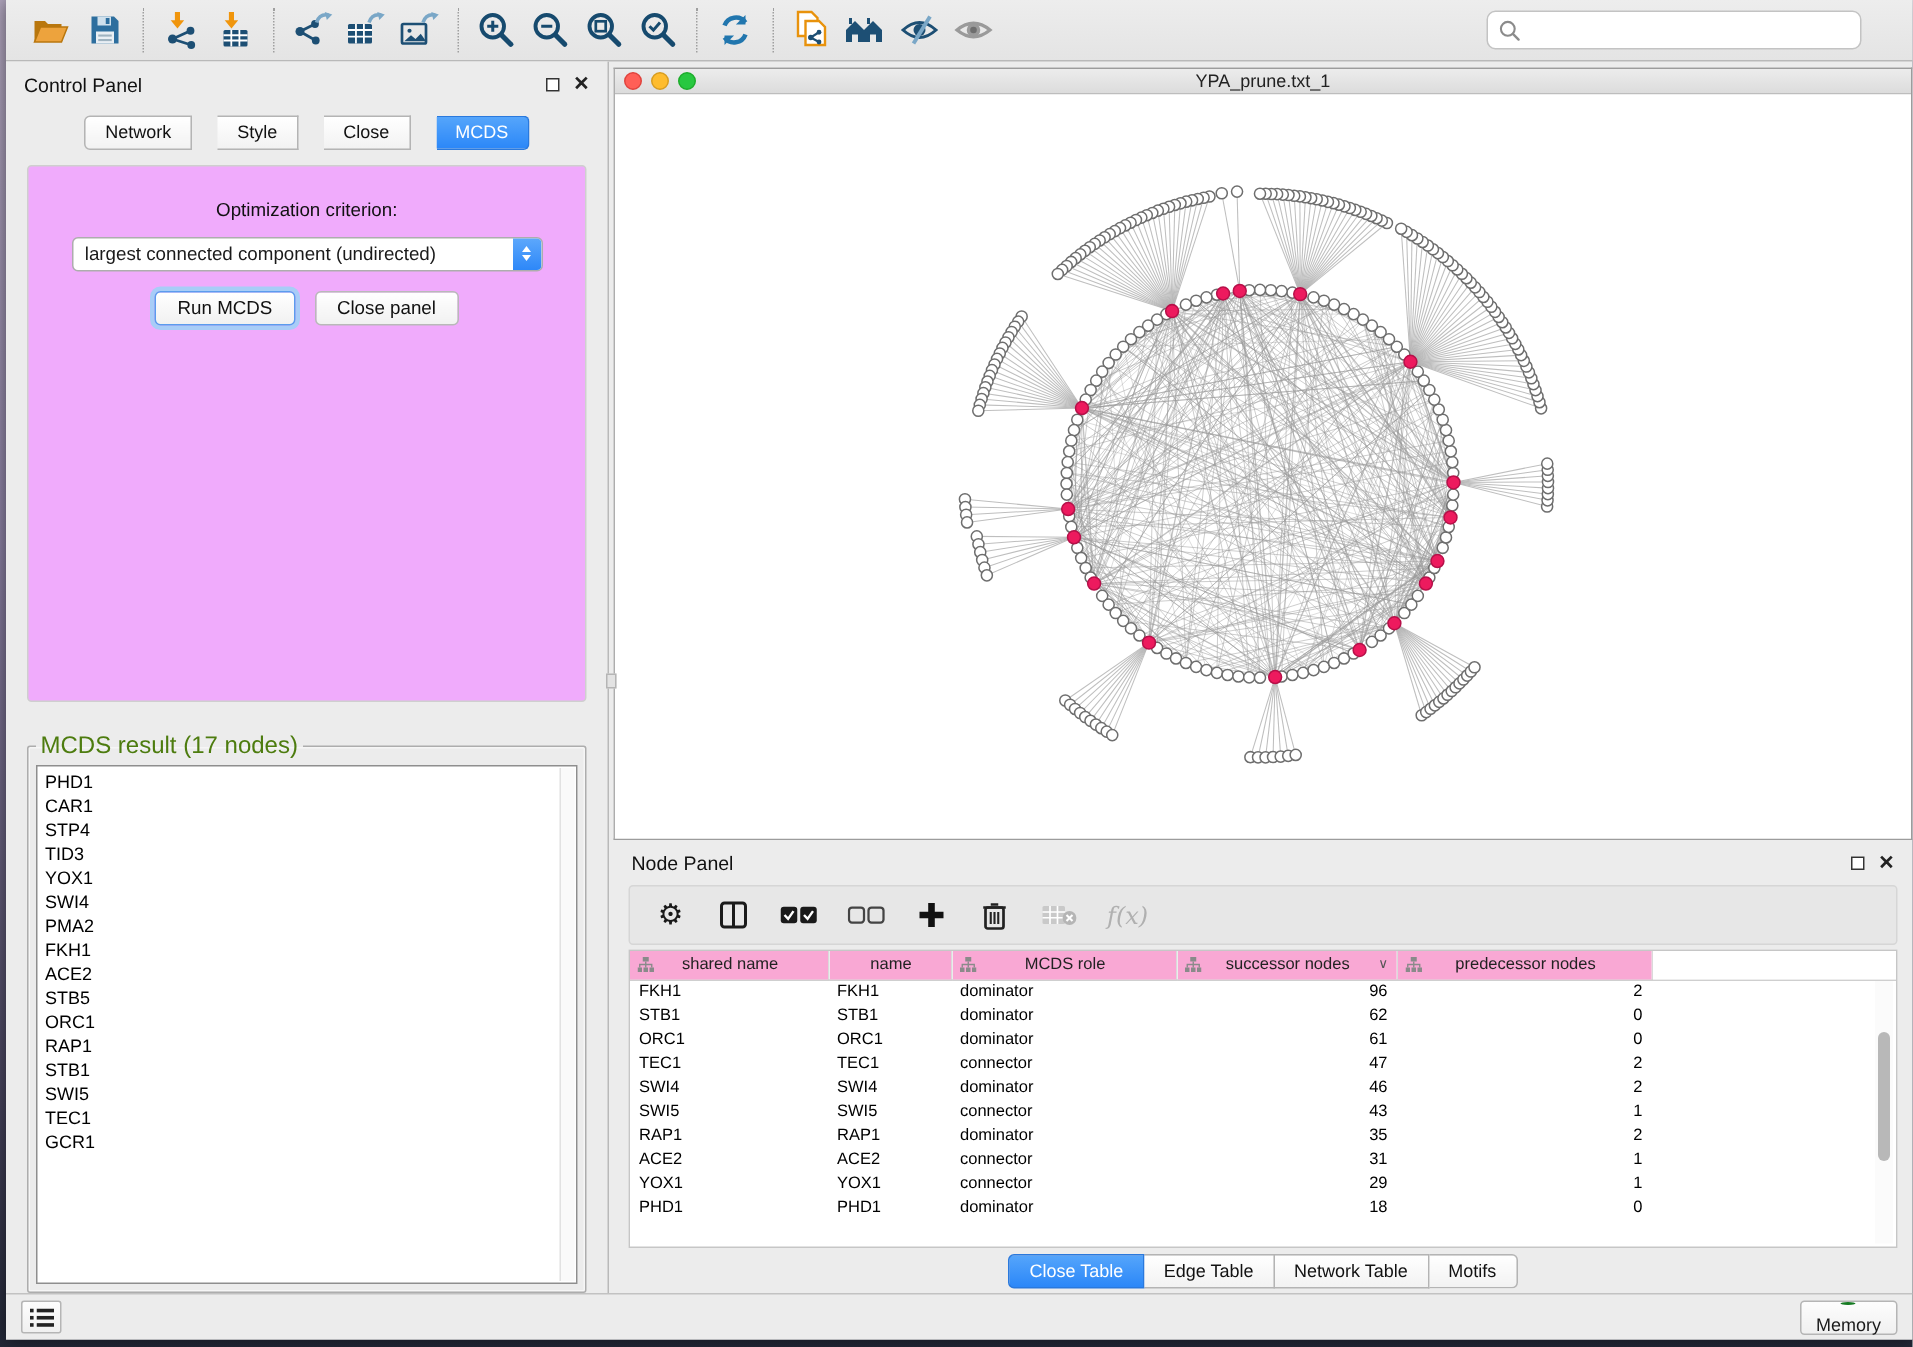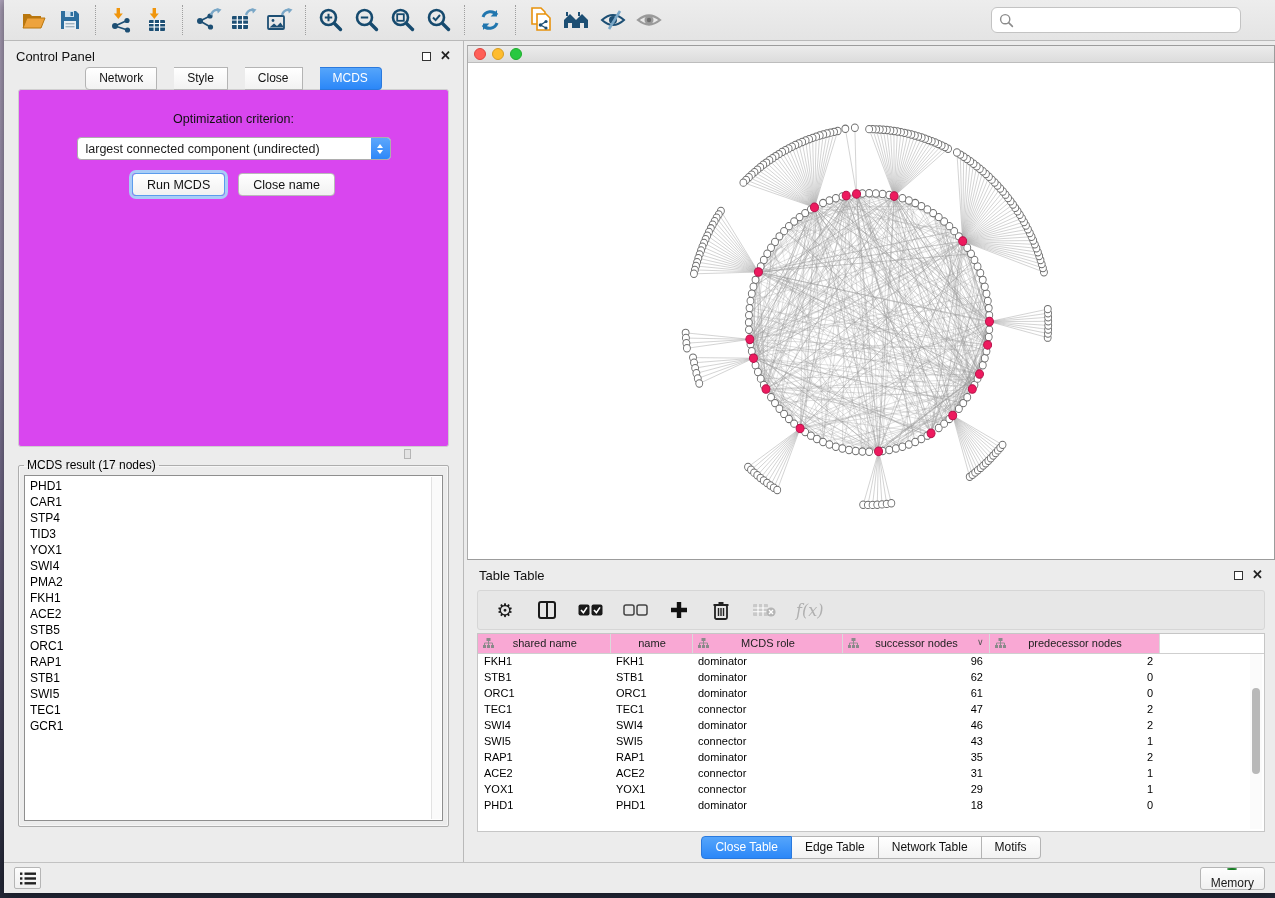--- a/index.html
+++ b/index.html
@@ -20,53 +20,53 @@
   .search { margin-left:auto; margin-right:22px; width:250px; height:26px; background:#fff;
             border:1px solid #c3c3c3; border-radius:6px; display:flex; align-items:center; padding:0 7px; }
   .search input { border:none; outline:none; flex:1; font:12px "Liberation Sans",sans-serif; background:transparent; }
 
   
   .main { flex:1; display:flex; min-height:0; position:relative; }
   .split-handle { position:absolute; left:400px; top:408px; width:7px; height:10px;
                   background:#e3e3e3; border:1px solid #b5b5b5; z-index:5; }
 
   
-  .control-panel { width:460px; flex:none; background:#ececec; border-right:1px solid #b9b9b9;
-                   display:flex; flex-direction:column; }
+  .control-panel { width:402px; flex:none; background:#ececec; border-right:1px solid #b9b9b9;
+                   display:flex; flex-direction:column;justify-content:space-between; }
   .panel-head { height:26px; display:flex; align-items:center; padding:4px 12px 0; }
   .panel-title { font-size:13px; color:#111; }
   .panel-winbtns { margin-left:auto; display:flex; gap:9px; align-items:center; }
   .wb-float { width:9px; height:9px; border:1.5px solid #333; background:#fff; }
   .wb-close { font-size:13px; font-weight:bold; color:#222; line-height:10px; }
 
   .cp-tabs { display:flex; justify-content:center; margin-top:0; position:relative; z-index:2;gap:17px; }
   .seg-tab { background:linear-gradient(#ffffff,#f2f2f2); border:1px solid #b4b4b4; border-left:none;
              padding:3px 13px 4px; font-size:12px; color:#111; }
   .seg-tab:first-child { border-left:1px solid #b4b4b4; border-radius:4px 0 0 4px; }
   .seg-tab:last-child { border-radius:0 4px 4px 0; }
   .seg-tab.active { background:linear-gradient(#55a5fb,#2b87f8); border-color:#2a79dd; color:#fff; }
 
-  .cp-box { margin:-1px 14px 0; height:358px; background:#d946ef; border:1px solid #cfcfcf; border-radius:3px;
+  .cp-box { margin:-1px 14px 0; height:358px; background:#f0abfc; border:1px solid #cfcfcf; border-radius:3px;
             display:flex; flex-direction:column; align-items:center; }
   .opt-label { margin-top:22px; font-size:12.5px; color:#111; }
   .dropdown { margin-top:11px; width:314px; height:23px; background:#fff; border:1px solid #adadad;
               border-radius:4px; display:flex; align-items:center; overflow:hidden; }
   .dropdown .dd-text { flex:1; padding:0 8px; font-size:12.5px; white-space:nowrap; }
   .dd-stepper { width:19px; height:23px; background:linear-gradient(#5fa9fc,#2b86f8); border-radius:0 3px 3px 0;
                 display:flex; flex-direction:column; align-items:center; justify-content:center; gap:2px; }
   .dd-up { width:0; height:0; border-left:3.5px solid transparent; border-right:3.5px solid transparent; border-bottom:4.5px solid #fff; }
   .dd-dn { width:0; height:0; border-left:3.5px solid transparent; border-right:3.5px solid transparent; border-top:4.5px solid #fff; }
   .cp-buttons { margin-top:13px; display:flex; gap:13px; }
   .btn { height:23px; padding:0 14px; background:linear-gradient(#ffffff,#f1f1f1); border:1px solid #b9b9b9;
          border-radius:4px; font:12.5px "Liberation Sans",sans-serif; color:#111; }
   .btn.focused { border-color:#5b9ced; box-shadow:0 0 0 3px #a8cdf7; }
 
   .mcds-fieldset { margin:11px 14px 0; border:1px solid #adadad; border-radius:2px; padding:3px 5px 5px;
                    box-shadow:inset 0 0 0 1px #f6f6f6; }
-  .mcds-fieldset legend { font-size:12px; padding:0 3px; color:#000000; }
+  .mcds-fieldset legend { font-size:16px; padding:0 3px; color:#4d7c0f; }
   .mcds-list { position:relative; background:#fff; border:1px solid #8e8e8e; height:346px; overflow:hidden;
                padding:2px 0 0 5px; }
   .mcds-item { font-size:12px; line-height:16px; color:#000; }
   .mcds-scroll { position:absolute; top:1px; right:1px; bottom:1px; width:10px; background:#fafafa; border-left:1px solid #e2e2e2; }
 
   
   .right-side { flex:1; display:flex; flex-direction:column; min-width:0; padding-left:3px; }
   .net-frame { margin-top:4px; height:515px; flex:none; border:1px solid #9c9c9c; border-left:1px solid #adadad;
                display:flex; flex-direction:column; background:#fff; }
   .net-titlebar { height:17px; background:linear-gradient(#ececec,#dcdcdc); border-bottom:1px solid #bdbdbd;
@@ -290,21 +290,21 @@
         <div class="opt-label">Optimization criterion:</div>
         <div class="dropdown">
           <span class="dd-text">largest connected component (undirected)</span>
           <span class="dd-stepper">
               <span class="dd-up"></span>
               <span class="dd-dn"></span>
             </span>
         </div>
         <div class="cp-buttons">
           <button class="btn focused">Run MCDS</button>
-          <button class="btn">Close name</button>
+          <button class="btn">Close panel</button>
         </div>
       </div>
       <fieldset class="mcds-fieldset">
         <legend>MCDS result (17 nodes)</legend>
         <div class="mcds-list" id="mcds-list">
           <div class="mcds-scroll"></div>
         <div class="mcds-item">PHD1</div>
             <div class="mcds-item">CAR1</div>
             <div class="mcds-item">STP4</div>
             <div class="mcds-item">TID3</div>
@@ -321,20 +321,21 @@
             <div class="mcds-item">TEC1</div>
             <div class="mcds-item">GCR1</div>
           </div>
       </fieldset>
     </div>
 
     <div class="right-side">
 
       <div class="net-frame">
         <div class="net-titlebar">
+          <span class="net-title">YPA_prune.txt_1</span>
           <span class="lights">
             <span class="light red"></span>
             <span class="light yellow"></span>
             <span class="light green"></span>
           </span>
         </div>
         <div class="net-canvas">
           <svg id="net-svg" width="100%" height="100%" viewBox="0 0 864 495" preserveAspectRatio="none">
               <g>
                 <line x1="371.4" y1="144.1" x2="516.0" y2="355.2" stroke="#9a9a9a" stroke-width="0.6" opacity="0.55"></line>
@@ -1214,21 +1215,21 @@
                 <circle cx="557.0" cy="281.4" r="4.3" fill="#ed1a5e" stroke="#b61049" stroke-width="1"></circle>
                 <circle cx="548.3" cy="310.4" r="4.3" fill="#ed1a5e" stroke="#b61049" stroke-width="1"></circle>
                 <circle cx="540.6" cy="325.4" r="4.3" fill="#ed1a5e" stroke="#b61049" stroke-width="1"></circle>
               </g>
             </svg>
         </div>
       </div>
 
       <div class="table-panel">
         <div class="tp-head">
-          <span class="panel-title">Table Table</span>
+          <span class="panel-title">Node Panel</span>
           <span class="panel-winbtns">
             <span class="wb-float"></span>
             <span class="wb-close">✕</span>
           </span>
         </div>
         <div class="tp-toolbar">
           <span class="tp-tool">
               <span class="gear-glyph">⚙</span>
             </span>
           <span class="tp-tool">

